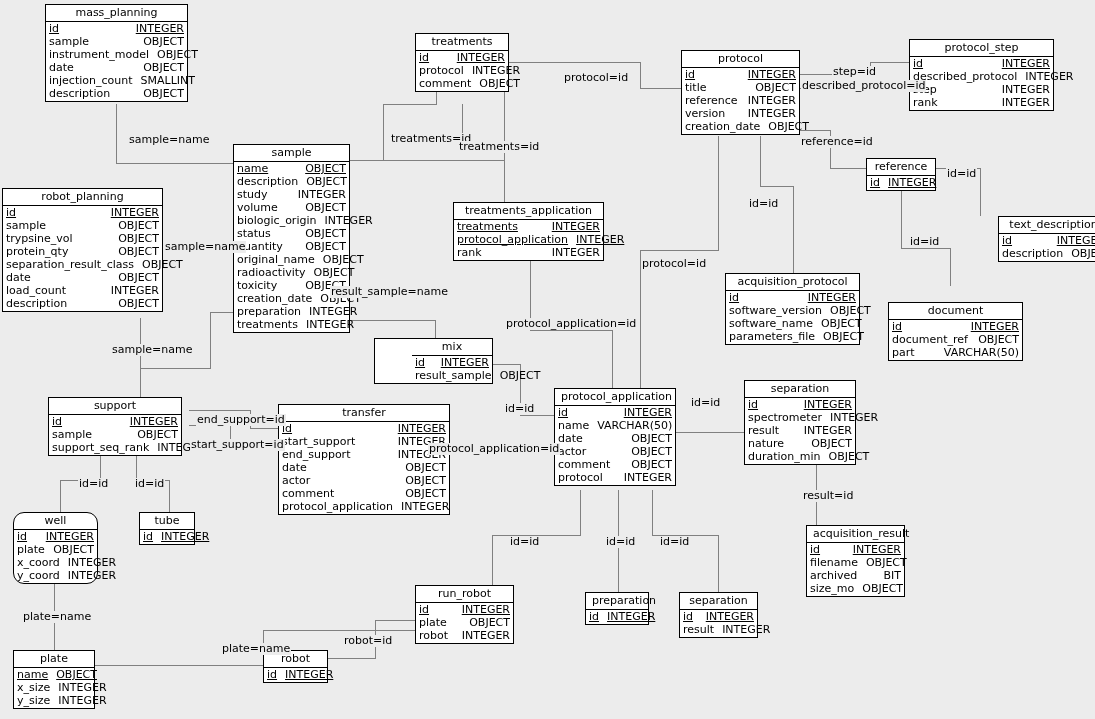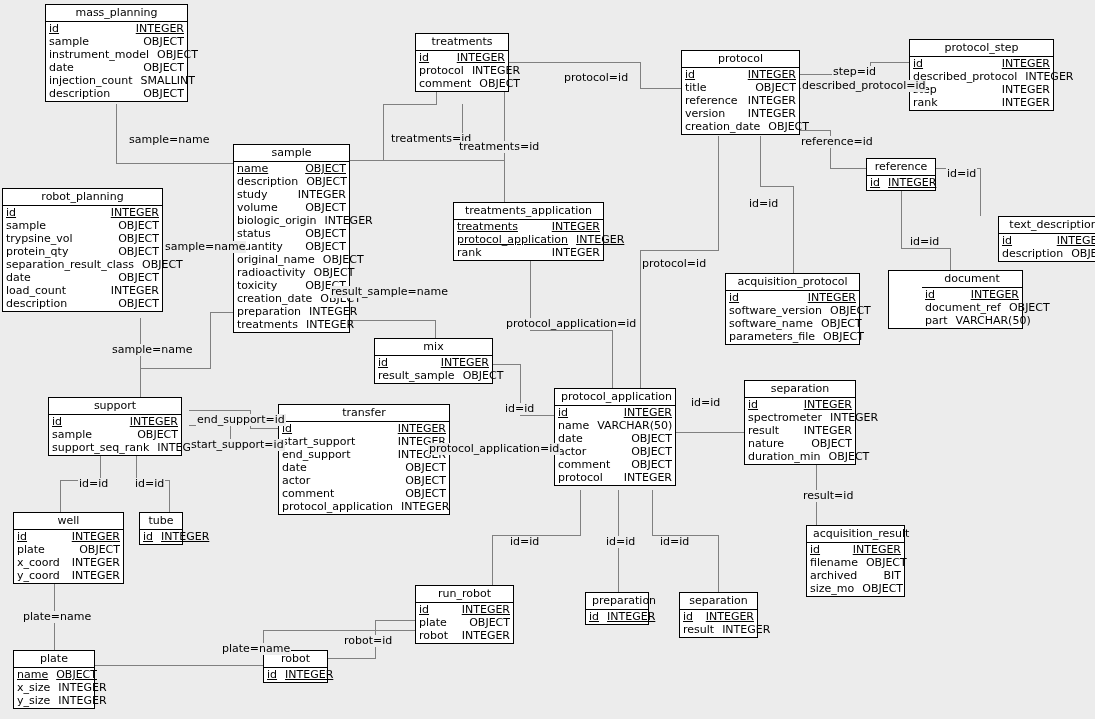--- a/index.html
+++ b/index.html
@@ -381,38 +381,38 @@
         <div class="attr">
           <span class="aname">software_name</span>
           <span class="atype">OBJECT</span>
         </div>
         <div class="attr">
           <span class="aname">parameters_file</span>
           <span class="atype">OBJECT</span>
         </div>
       </div>
     </div>
-    <div class="entity" style="left: 888px; top: 270px; width: 135px; padding-left: 33px;">
+    <div class="entity" style="left: 888px; top: 302px; width: 135px;">
       <div class="ent-title">document</div>
       <div class="ent-body">
         <div class="attr pk">
           <span class="aname">id</span>
           <span class="atype">INTEGER</span>
         </div>
         <div class="attr">
           <span class="aname">document_ref</span>
           <span class="atype">OBJECT</span>
         </div>
         <div class="attr">
           <span class="aname">part</span>
           <span class="atype">VARCHAR(50)</span>
         </div>
       </div>
     </div>
-    <div class="entity" style="left: 374px; top: 338px; width: 119px;">
+    <div class="entity" style="left: 374px; top: 338px; width: 119px; padding-left: 37px;">
       <div class="ent-title">mix</div>
       <div class="ent-body">
         <div class="attr pk">
           <span class="aname">id</span>
           <span class="atype">INTEGER</span>
         </div>
         <div class="attr">
           <span class="aname">result_sample</span>
           <span class="atype">OBJECT</span>
         </div>
@@ -515,42 +515,42 @@
         <div class="attr">
           <span class="aname">nature</span>
           <span class="atype">OBJECT</span>
         </div>
         <div class="attr">
           <span class="aname">duration_min</span>
           <span class="atype">OBJECT</span>
         </div>
       </div>
     </div>
-    <div class="entity" style="left: 13px; top: 512px; width: 111px;">
+    <div class="entity" style="left: 13px; top: 512px; width: 85px; border-radius: 11px;">
       <div class="ent-title">well</div>
       <div class="ent-body">
         <div class="attr pk">
           <span class="aname">id</span>
           <span class="atype">INTEGER</span>
         </div>
         <div class="attr">
           <span class="aname">plate</span>
           <span class="atype">OBJECT</span>
         </div>
         <div class="attr">
           <span class="aname">x_coord</span>
           <span class="atype">INTEGER</span>
         </div>
         <div class="attr">
           <span class="aname">y_coord</span>
           <span class="atype">INTEGER</span>
         </div>
       </div>
     </div>
-    <div class="entity" style="left: 139px; top: 512px; width: 44px;">
+    <div class="entity" style="left: 139px; top: 512px; width: 56px;">
       <div class="ent-title">tube</div>
       <div class="ent-body">
         <div class="attr pk">
           <span class="aname">id</span>
           <span class="atype">INTEGER</span>
         </div>
       </div>
     </div>
     <div class="entity" style="left: 806px; top: 525px; width: 99px;">
       <div class="ent-title">acquisition_result</div>

